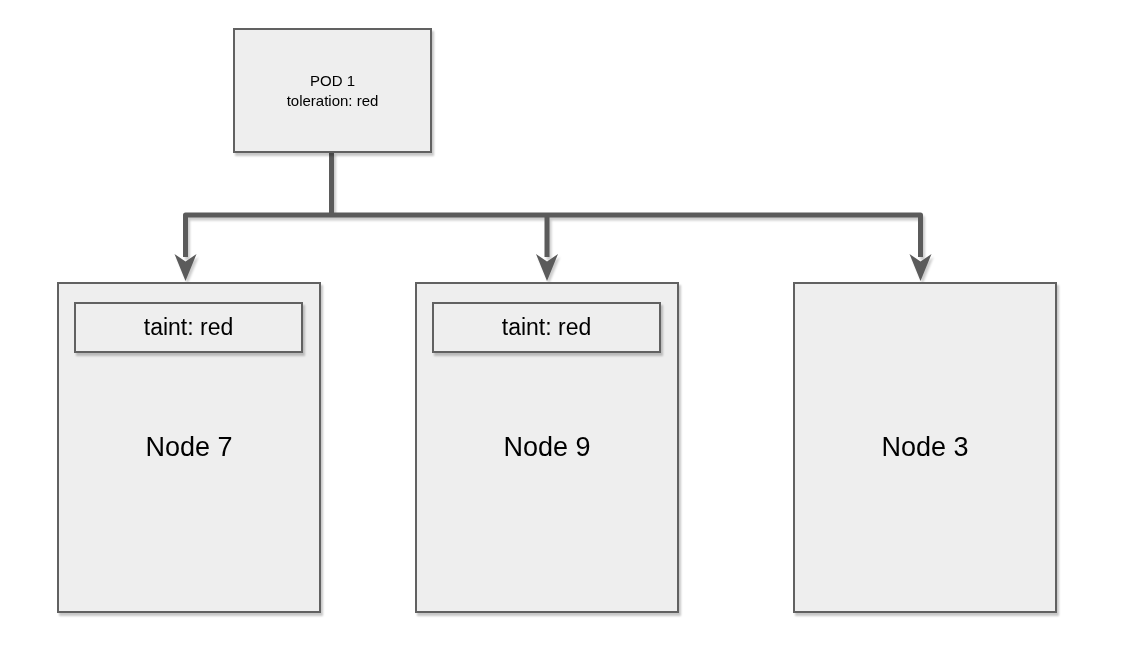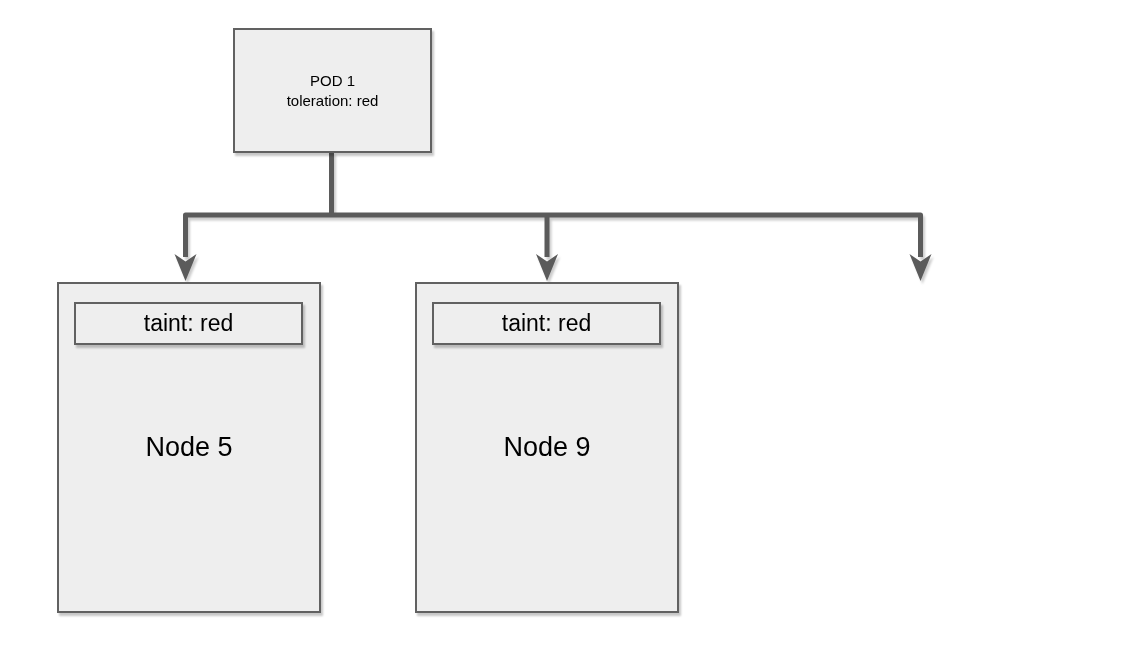--- a/index.html
+++ b/index.html
@@ -46,21 +46,21 @@
   .node-box.n3 { left: 793px; }
   .node-label {
     position: absolute;
     left: 0; top: 0; right: 0; bottom: 0;
     display: flex; align-items: center; justify-content: center;
     font-size: 27px;
   }
   .taint-box {
     position: absolute;
     left: 15px; top: 18px;
-    width: 229px; height: 43px;
+    width: 229px; height: 51px;
     background: var(--box-fill);
     border: 2px solid var(--box-border);
     box-shadow: 2px 3px 2px rgba(0,0,0,0.22);
     display: flex; align-items: center; justify-content: center;
     font-size: 23px;
   }
   .connector-svg {
     position: absolute;
     left: 0; top: 0;
     width: 1124px; height: 670px;
@@ -93,24 +93,27 @@
 
   <div class="shape pod-box">
     <div>POD 1</div>
     <div>toleration: red</div>
   </div>
 
   <div class="shape node-box n1">
     <div class="taint-box">
       <span>taint: red</span>
     </div>
-    <div class="node-label">Node 5</div>
+    <div class="node-label">Node 7</div>
   </div>
 
   <div class="shape node-box n2">
     <div class="taint-box">
       <span>taint: red</span>
     </div>
     <div class="node-label">Node 9</div>
   </div>
 
+  <div class="shape node-box n3">
+    <div class="node-label">Node 3</div>
+  </div>
 
 </div>
 
 </body></html>

